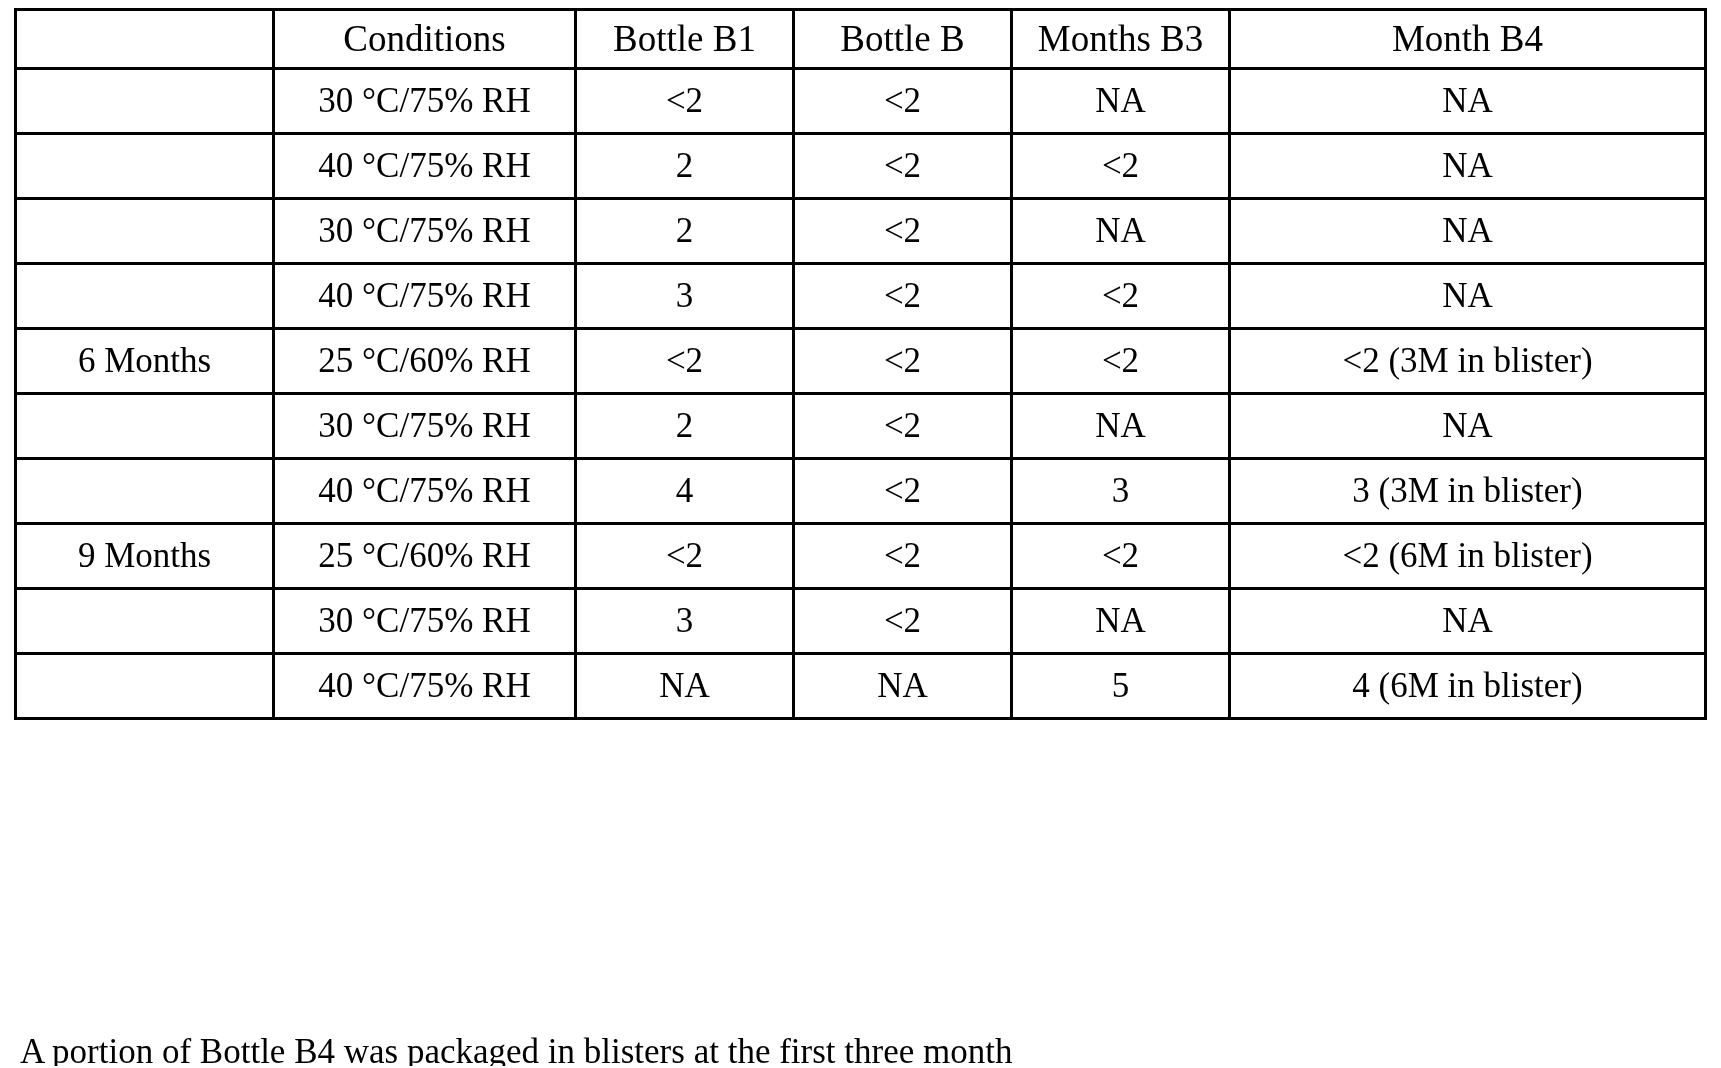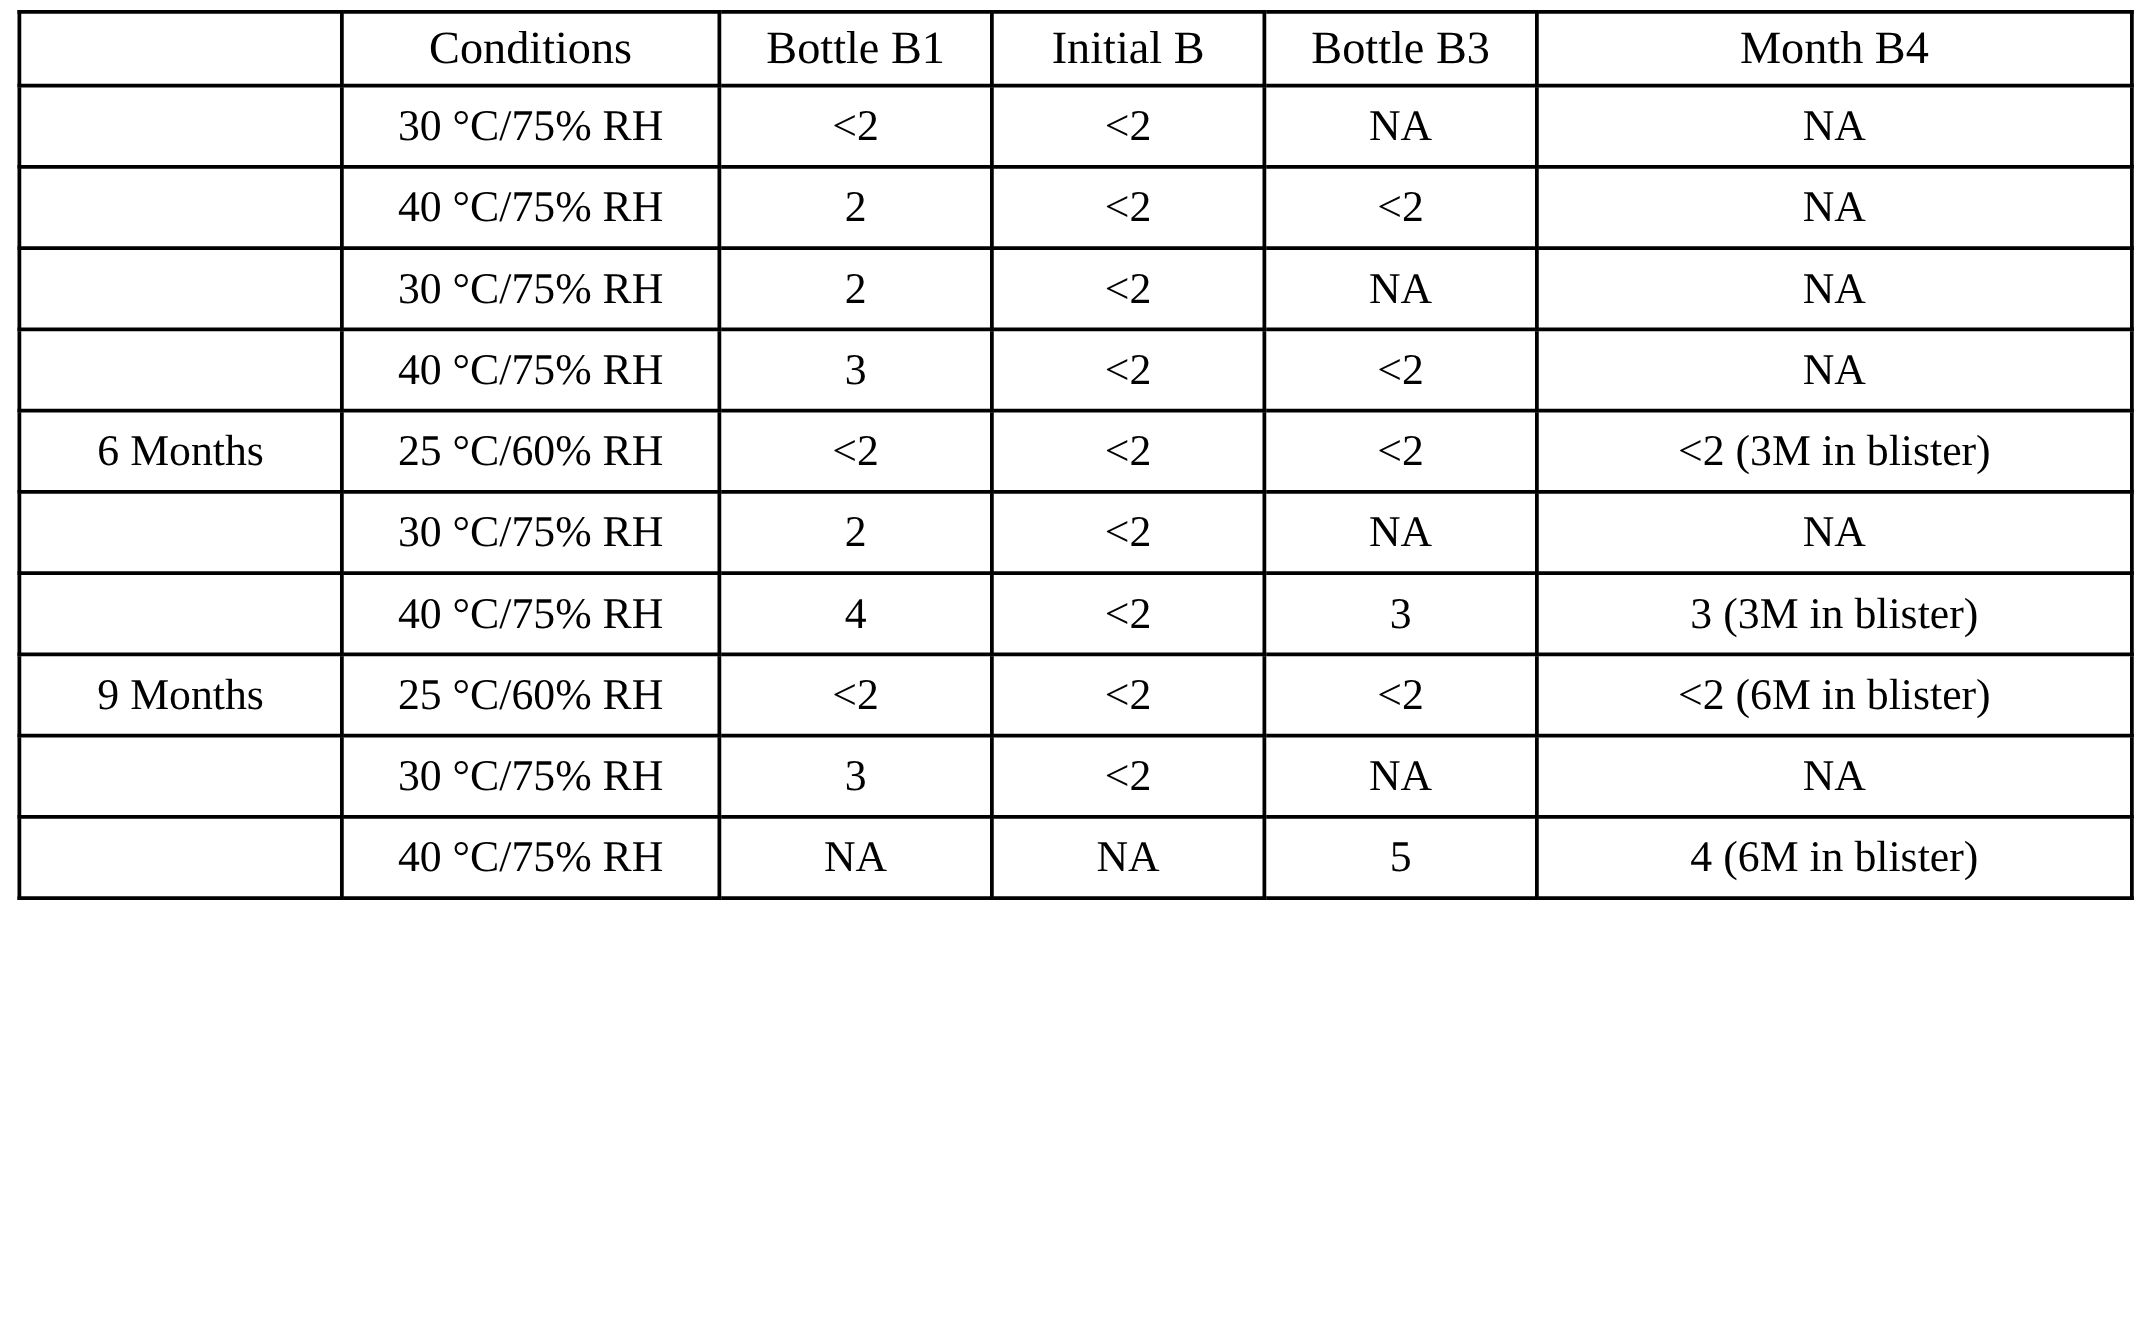--- a/index.html
+++ b/index.html
@@ -92,22 +92,22 @@
       <col class="c-b1">
       <col class="c-b2">
       <col class="c-b3">
       <col class="c-b4">
     </colgroup>
     <tbody>
       <tr class="head">
         <td></td>
         <td>Conditions</td>
         <td>Bottle B1</td>
-        <td>Initial B</td>
-        <td>Bottle B3</td>
+        <td>Bottle B</td>
+        <td>Months B3</td>
         <td>Month B4</td>
       </tr>
 
 
 
       <tr>
         <td class="time-cell nb-top nb-bot"></td>
         <td class="cond nb-top nb-bot">30 °C/75% RH</td>
         <td class="nb-top nb-bot">&lt;2</td>
         <td class="nb-top nb-bot">&lt;2</td>
@@ -185,14 +185,15 @@
         <td class="time-cell nb-top"></td>
         <td class="cond nb-top">40 °C/75% RH</td>
         <td class="nb-top">NA</td>
         <td class="nb-top">NA</td>
         <td class="nb-top">5</td>
         <td class="nb-top">4 (6M in blister)</td>
       </tr>
     </tbody>
   </table>
 
+  <div class="footnote">A portion of Bottle B4 was packaged in blisters at the first three month</div>
 
 </div>
 
 </body></html>

